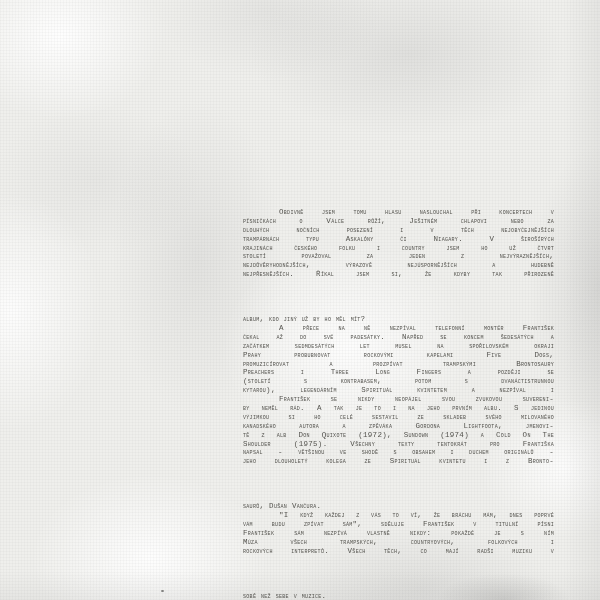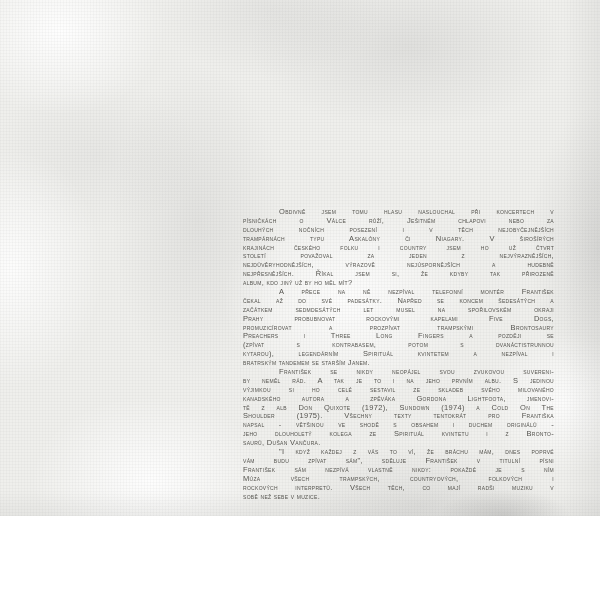--- a/index.html
+++ b/index.html
@@ -3,37 +3,37 @@
 <meta charset="utf-8">
 <style>
   html, body {
     margin: 0;
     padding: 0;
     background: #ffffff;
   }
   .page {
     position: relative;
     width: 600px;
-    height: 516px;
+    height: 600px;
     overflow: hidden;
     background:
       radial-gradient(ellipse 95px 38px at 84% 100%, rgba(100,100,100,0.20), transparent 70%),
       radial-gradient(ellipse 150px 120px at 10% 6%, rgba(255,255,255,0.95), transparent 70%),
       radial-gradient(ellipse 130px 170px at 2% 52%, rgba(255,255,255,0.85), transparent 70%),
       radial-gradient(ellipse 180px 150px at 58% 58%, rgba(255,255,255,0.85), transparent 70%),
       radial-gradient(ellipse 170px 120px at 25% 93%, rgba(255,255,255,0.9), transparent 70%),
       radial-gradient(ellipse 120px 100px at 94% 78%, rgba(255,255,255,0.8), transparent 70%),
       radial-gradient(ellipse 210px 110px at 68% 9%, rgba(168,168,168,0.22), transparent 75%),
       radial-gradient(ellipse 115px 210px at 33% 43%, rgba(172,172,172,0.20), transparent 75%),
       radial-gradient(ellipse 95px 190px at 100% 48%, rgba(165,165,165,0.24), transparent 75%),
       radial-gradient(ellipse 180px 85px at 70% 98%, rgba(150,150,150,0.18), transparent 75%),
       radial-gradient(ellipse 150px 90px at 45% 2%, rgba(178,178,178,0.18), transparent 75%),
       radial-gradient(ellipse 140px 100px at 16% 30%, rgba(180,180,180,0.14), transparent 75%),
       #efefec;
-    font-family: Liberation Sans, sans-serif;
+    font-family: Liberation Mono, monospace;
   }
   .texture {
     position: absolute;
     inset: 0;
     background:
       linear-gradient(to left, rgba(150,150,150,0.12), transparent 6%),
       linear-gradient(to top, rgba(140,140,140,0.10), transparent 5%),
       repeating-linear-gradient(0deg, rgba(120,120,120,0.045) 0 1px, transparent 1px 3px),
       repeating-linear-gradient(90deg, rgba(120,120,120,0.045) 0 1px, transparent 1px 3px);
     pointer-events: none;
@@ -62,20 +62,21 @@
     height: 8.9px;
     text-align: justify;
     text-align-last: justify;
     white-space: nowrap;
   }
   .line.indent {
     text-indent: 36px;
   }
   .line.end {
     text-align-last: left;
+    margin-top: 36px;
   }
   .signature {
     margin-top: 25px;
     padding-right: 8px;
     text-align: right;
     font-size: 8.2px;
     letter-spacing: 1.8px;
     color: #504f4b;
   }
 </style>
@@ -95,23 +96,22 @@
         <div class="line">století považoval za jeden z nejvýraznějších,</div>
         <div class="line">nejdůvěryhodnějších, výrazově nejúspornějších a hudebně</div>
         <div class="line">nejpřesnějších. Říkal jsem si, že kdyby tak přirozeně</div>
         <div class="line end">album, kdo jiný už by ho měl mít?</div>
         <div class="line indent">A přece na ně nezpíval telefonní montér František</div>
         <div class="line">čekal až do své padesátky. Napřed se koncem šedesátých a</div>
         <div class="line">začátkem sedmdesátých let musel na spořilovském okraji</div>
         <div class="line">Prahy probubnovat rockovými kapelami Five Dogs,</div>
         <div class="line">promuzicírovat a prozpívat trampskými Brontosaury</div>
         <div class="line">Preachers i Three Long Fingers a později se</div>
-        <div class="line">(zpívat s kontrabasem, potom s dvanáctistrunnou</div>
+        <div class="line">(století s kontrabasem, potom s dvanáctistrunnou</div>
         <div class="line">kytarou), legendárním Spirituál kvintetem a nezpíval i</div>
-        <div class="line end">bratrským tandemem se starším Janem.</div>
         <div class="line indent">František se nikdy neopájel svou zvukovou suvereni-</div>
         <div class="line">by neměl rád. A tak je to i na jeho prvním albu. S jedinou</div>
         <div class="line">výjimkou si ho celé sestavil ze skladeb svého milovaného</div>
         <div class="line">kanadského autora a zpěváka Gordona Lightfoota, jmenovi-</div>
         <div class="line">tě z alb Don Quixote (1972), Sundown (1974) a Cold On The</div>
         <div class="line">Shoulder (1975). Všechny texty tentokrát pro Františka</div>
         <div class="line">napsal - většinou ve shodě s obsahem i duchem originálů -</div>
         <div class="line">jeho dlouholetý kolega ze Spirituál kvintetu i z Bronto-</div>
         <div class="line end">saurů, Dušan Vančura.</div>
         <div class="line indent">"I když každej z vás to ví, že bráchu mám, dnes poprvé</div>

